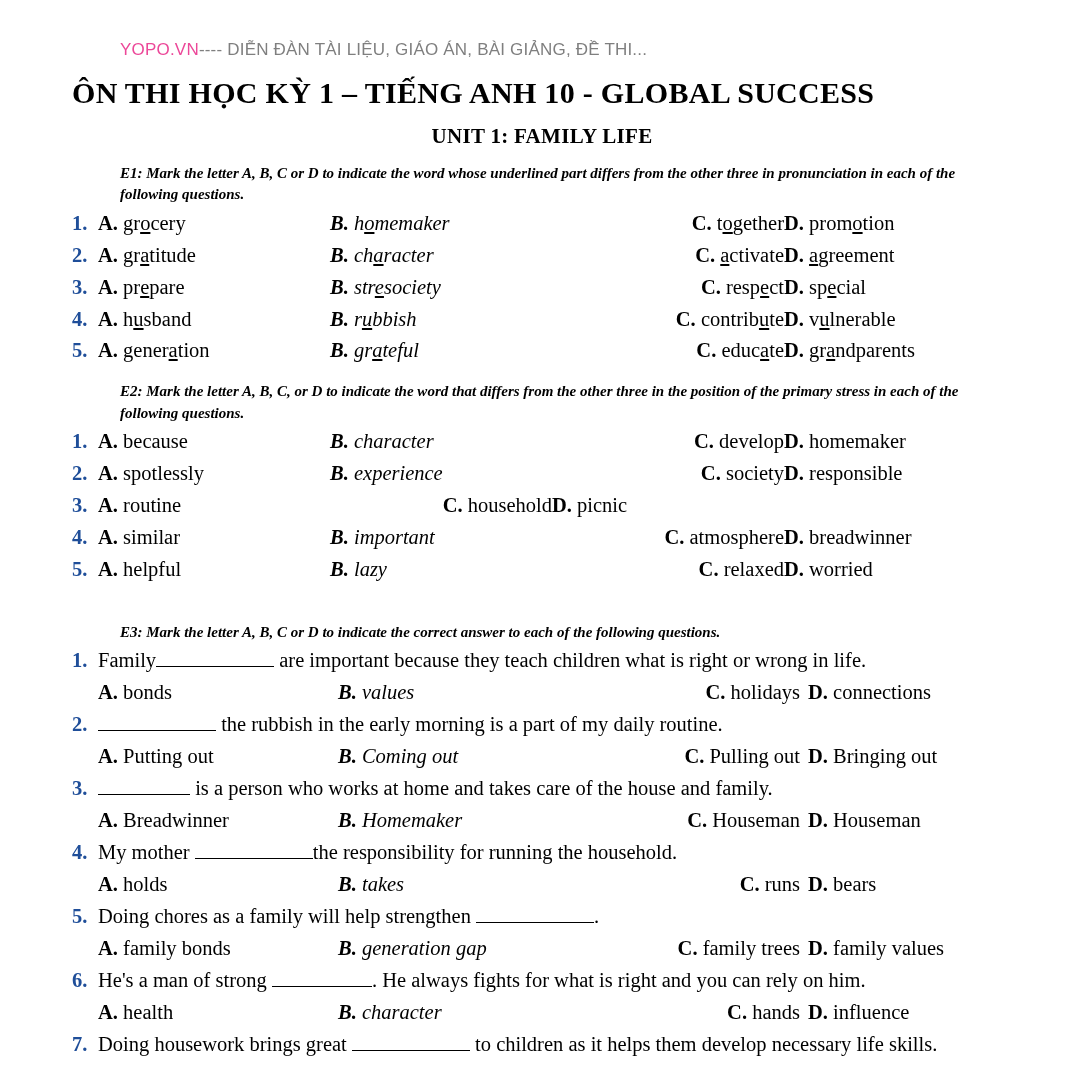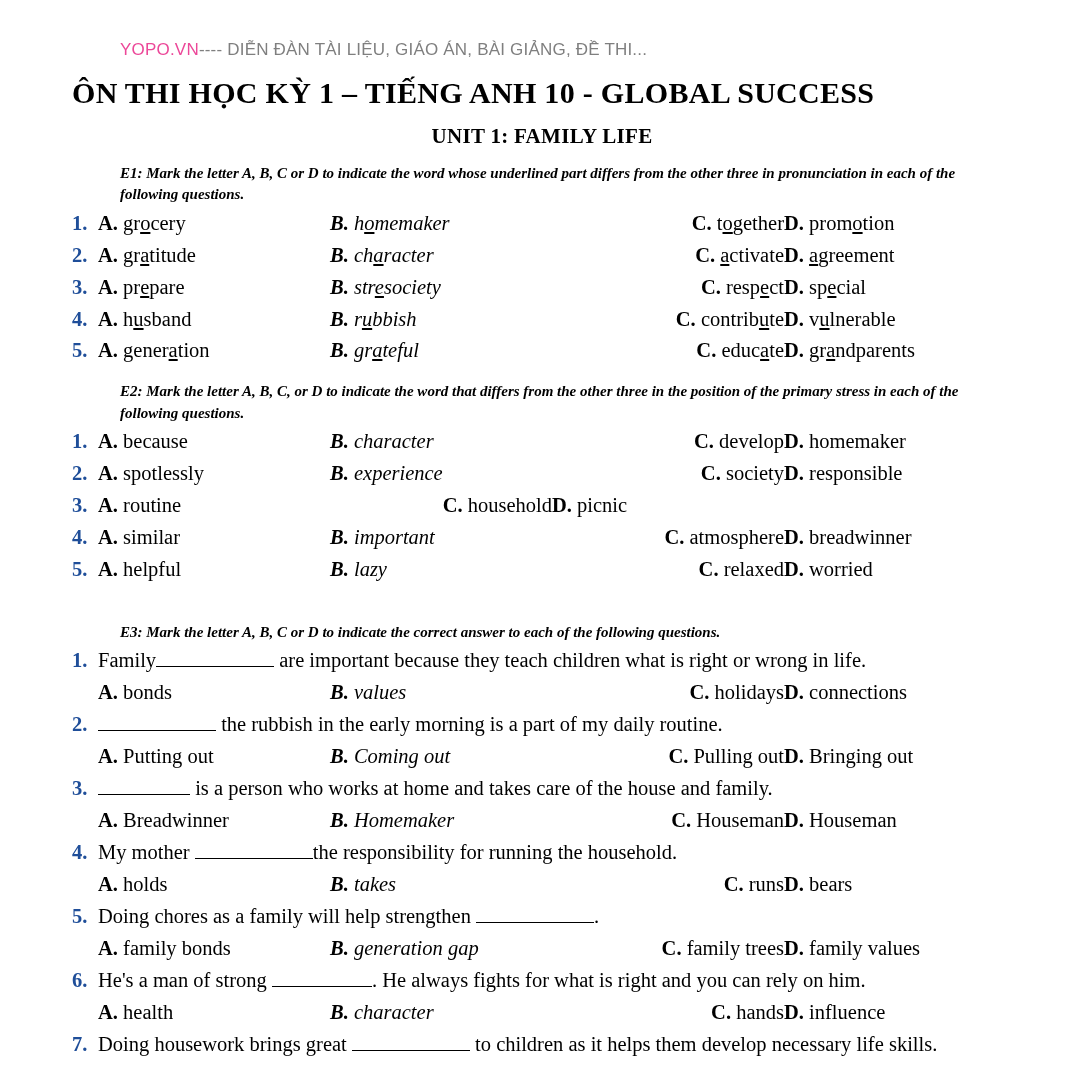--- a/index.html
+++ b/index.html
@@ -90,20 +90,21 @@
     border-bottom: 1px solid #000;
     height: 0.95em;
     vertical-align: baseline;
   }
   .ans-row {
     display: flex;
     align-items: baseline;
     font-size: 20.5px;
     line-height: 1.56;
     padding-left: 26px;
+    gap: 8px;
   }
   .gap-med { height: 22px; }
   .clipped {
     overflow: hidden;
   }
 </style>
 </head>
 <body>
 
 <div class="page">

